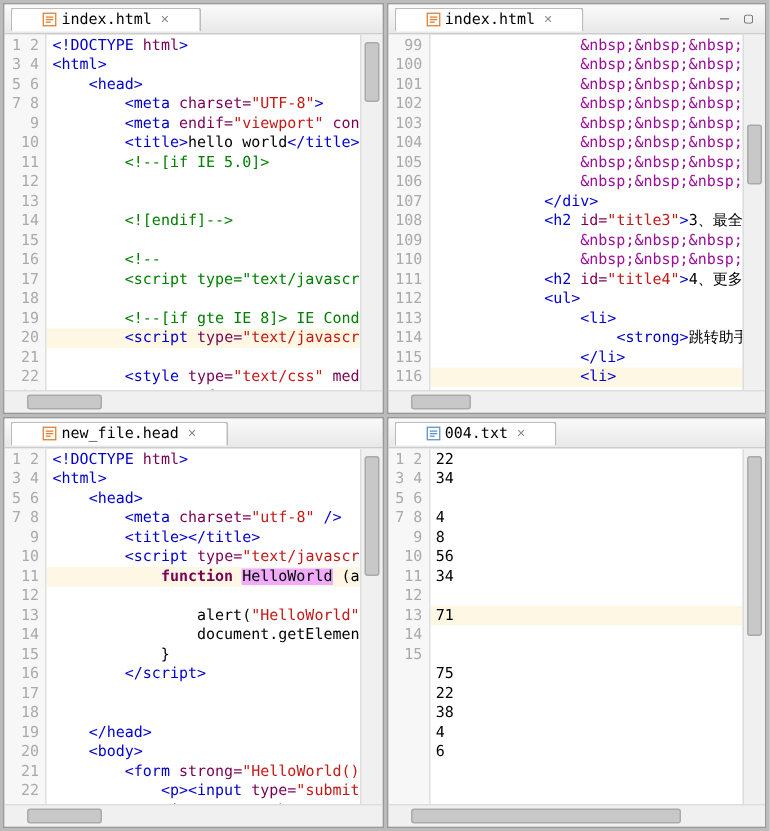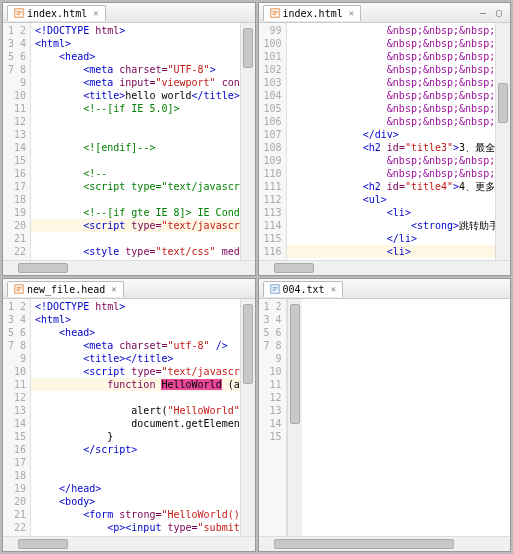--- a/index.html
+++ b/index.html
@@ -1,33 +1,33 @@
 <!DOCTYPE html>
 <html><head>
 <meta charset="utf-8">
 <style>
 *{box-sizing:border-box;margin:0;padding:0}
 body{font-family:Consolas,Monaco,monospace;font-size:11px;background:#f0f0f0;width:513px;height:554px;overflow:hidden}
 .grid{display:grid;grid-template-columns:1fr 1fr;grid-template-rows:1fr 1fr;gap:2px;width:100%;height:100%;background:#bbb;padding:2px}
 .pane{background:#fff;border:1px solid #999;display:flex;flex-direction:column;overflow:hidden}
 .tabbar{height:20px;background:linear-gradient(#fafafa,#e8e8e8);border-bottom:1px solid #ccc;display:flex;align-items:center;padding:0 4px;font-size:10px}
-.tab{display:flex;align-items:center;gap:3px;padding:2px 6px;background:#fff;border:1px solid #bbb;border-bottom:none;border-radius:2px 2px 0 0;margin-right:14px}
+.tab{display:flex;align-items:center;gap:3px;padding:2px 20px;background:#fff;border:1px solid #bbb;border-bottom:none;border-radius:2px 2px 0 0;margin-right:14px}
 .file-icon{width:10px;height:10px;display:inline-block}
 .file-icon svg{width:100%;height:100%}
 .close-x{color:#888;font-size:9px;margin-left:3px;cursor:pointer}
 .toolbar-right{margin-left:auto;display:flex;gap:2px;color:#666}
 .tool-btn{width:14px;height:14px;display:flex;align-items:center;justify-content:center;border:1px solid transparent;cursor:pointer}
 .editor{flex:1;display:flex;overflow:hidden;position:relative}
 .gutter{width:28px;background:#f7f7f7;border-right:1px solid #e0e0e0;text-align:right;padding:1px 4px 1px 0;color:#aaa;font-size:10px;line-height:13px;user-select:none}
 .code{flex:1;padding:1px 4px;font-size:10px;line-height:13px;white-space:pre;overflow:hidden;color:#000}
 .hl-tag{color:#0000cc}
 .hl-attr{color:#7a0055}
 .hl-str{color:#c41a16}
 .hl-com{color:#008000}
-.hl-kw{color:#7a0055;font-weight:normal}
+.hl-kw{color:#7a0055;font-weight:bold}
 .hl-fn{color:#000}
 .hl-line{background:#fdf7e3;display:block;margin:0 -4px;padding:0 4px}
 .hl-purple{color:#9b0f9b}
 .scrollbar-v{width:15px;background:#f0f0f0;border-left:1px solid #ddd;position:relative}
 .scrollbar-v .thumb{position:absolute;left:2px;right:2px;background:#c8c8c8;border:1px solid #aaa;border-radius:2px}
 .scrollbar-h{height:15px;background:#f0f0f0;border-top:1px solid #ddd;position:relative;display:flex;align-items:center}
 .scrollbar-h .thumb{position:absolute;top:2px;bottom:2px;background:#c8c8c8;border:1px solid #aaa;border-radius:2px}
 .num-line{color:#000}
 </style>
 </head>
@@ -68,21 +68,21 @@
 19
 20
 21
 22
 23
 </div>
       <div class="code" id="code-tl"><span class=""><span class="hl-tag">&lt;!DOCTYPE</span> <span class="hl-attr">html</span><span class="hl-tag">&gt;</span></span>
 <span class=""><span class="hl-tag">&lt;html&gt;</span></span>
 <span class="">    <span class="hl-tag">&lt;head&gt;</span></span>
 <span class="">        <span class="hl-tag">&lt;meta</span> <span class="hl-attr">charset=</span><span class="hl-str">"UTF-8"</span><span class="hl-tag">&gt;</span></span>
-<span class="">        <span class="hl-tag">&lt;meta</span> <span class="hl-attr">input=</span><span class="hl-str">"viewport"</span> <span class="hl-attr">content=</span></span>
+<span class="">        <span class="hl-tag">&lt;meta</span> <span class="hl-attr">endif=</span><span class="hl-str">"viewport"</span> <span class="hl-attr">content=</span></span>
 <span class="">        <span class="hl-tag">&lt;title&gt;</span>hello world<span class="hl-tag">&lt;/title&gt;</span></span>
 <span class="">        <span class="hl-com">&lt;!--[if IE 5.0]&gt;</span></span>
 <span class=""></span>
 <span class=""></span>
 <span class="">        <span class="hl-com">&lt;![endif]--&gt;</span></span>
 <span class=""></span>
 <span class="">        <span class="hl-com">&lt;!--</span></span>
 <span class="">        <span class="hl-com">&lt;script type="text/javascript"&gt;&lt;/</span></span>
 <span class=""></span>
 <span class="">        <span class="hl-com">&lt;!--[if gte IE 8]&gt; IE Conditional</span></span>
@@ -213,21 +213,21 @@
 20
 21
 22
 </div>
       <div class="code" id="code-bl"><span class=""><span class="hl-tag">&lt;!DOCTYPE</span> <span class="hl-attr">html</span><span class="hl-tag">&gt;</span></span>
 <span class=""><span class="hl-tag">&lt;html&gt;</span></span>
 <span class="">    <span class="hl-tag">&lt;head&gt;</span></span>
 <span class="">        <span class="hl-tag">&lt;meta</span> <span class="hl-attr">charset=</span><span class="hl-str">"utf-8"</span> <span class="hl-tag">/&gt;</span></span>
 <span class="">        <span class="hl-tag">&lt;title&gt;&lt;/title&gt;</span></span>
 <span class="">        <span class="hl-tag">&lt;script</span> <span class="hl-attr">type=</span><span class="hl-str">"text/javascript"</span> </span>
-<span class="hl-line">            <span class="hl-kw">function</span> <span class="hl-fn" style="background:#ec4899">HelloWorld</span> (argument</span>
+<span class="hl-line">            <span class="hl-kw">function</span> <span class="hl-fn" style="background:#f0abfc">HelloWorld</span> (argument</span>
 <span class="">                alert(<span class="hl-str">"HelloWorld"</span>);</span>
 <span class="">                document.getElementById(</span>
 <span class="">            }</span>
 <span class="">        <span class="hl-tag">&lt;/script&gt;</span></span>
 <span class=""></span>
 <span class=""></span>
 <span class="">    <span class="hl-tag">&lt;/head&gt;</span></span>
 <span class="">    <span class="hl-tag">&lt;body&gt;</span></span>
 <span class="">        <span class="hl-tag">&lt;form</span> <span class="hl-attr">strong=</span><span class="hl-str">"HelloWorld()"</span> </span>
 <span class="">            <span class="hl-tag">&lt;p&gt;&lt;input</span> <span class="hl-attr">type=</span><span class="hl-str">"submit</span></span>
@@ -267,20 +267,36 @@
 7
 8
 9
 10
 11
 12
 13
 14
 15
 </div>
+      <div class="code num-line" id="code-br"><span class="">22</span>
+<span class="">34</span>
+<span class=""></span>
+<span class="">4</span>
+<span class="">8</span>
+<span class="">56</span>
+<span class="">34</span>
+<span class=""></span>
+<span class="hl-line">71</span>
+<span class=""></span>
+<span class="">75</span>
+<span class="">22</span>
+<span class="">38</span>
+<span class="">4</span>
+<span class="">6</span>
+</div>
       <div class="scrollbar-v">
           <div class="thumb" style="top:5px;height:120px"></div>
         </div>
     </div>
     <div class="scrollbar-h">
         <div class="thumb" style="left:15px;width:180px"></div>
       </div>
   </div>
 
 </div>

